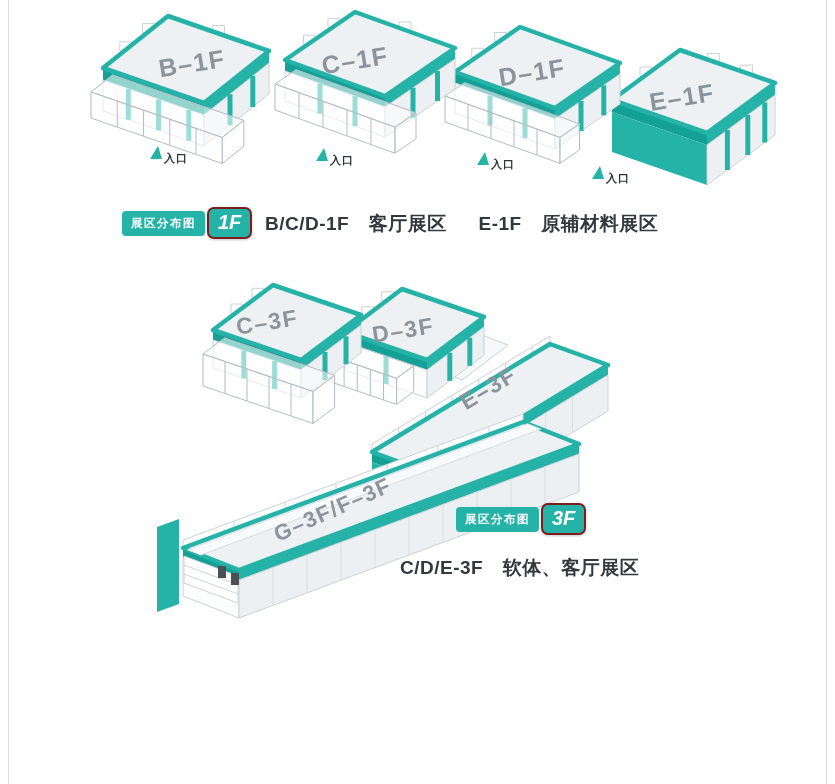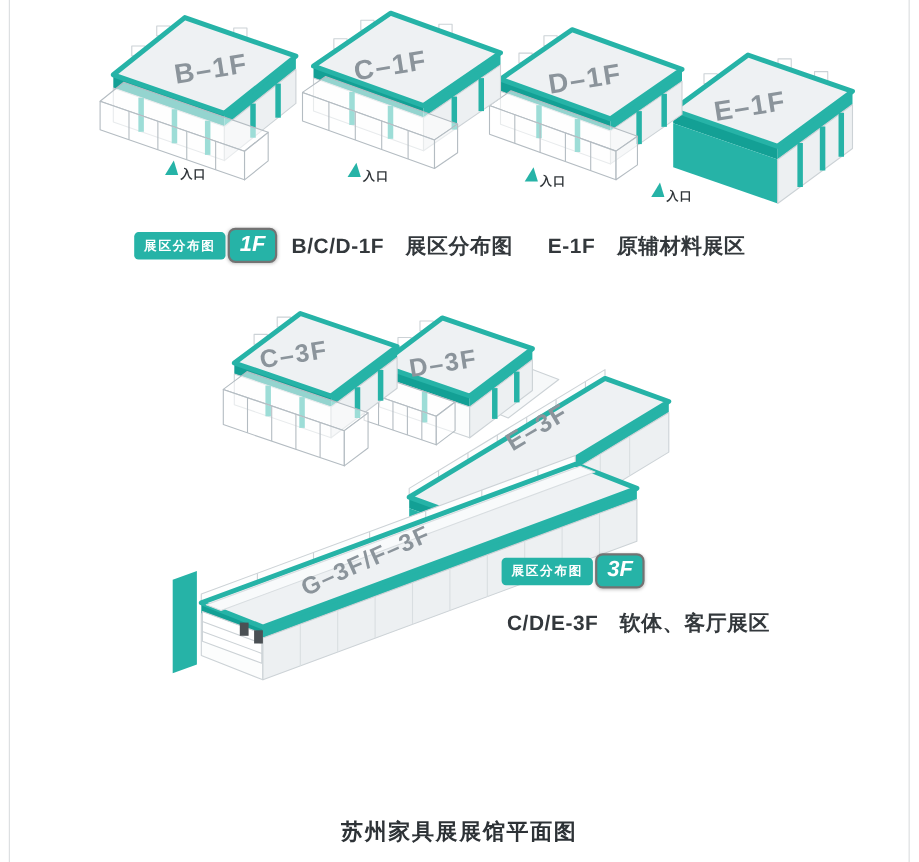--- a/index.html
+++ b/index.html
@@ -11,26 +11,26 @@
   .hall-label{position:absolute;text-align:center;font-weight:600;color:#8b949b;
               letter-spacing:1.5px;white-space:nowrap;}
   .f25{font-size:25px;line-height:26px;}
   .f23{font-size:23px;line-height:24px;}
   .f22{font-size:22px;line-height:23px;}
   .ent-label{position:absolute;font-size:11px;font-weight:700;color:#2f3438;letter-spacing:1px;}
   .legend{position:absolute;display:flex;align-items:center;}
   .legend-tag{background:#26b3a7;color:#fff;font-size:11.5px;font-weight:700;
               padding:5px 9px;border-radius:4px;letter-spacing:1.5px;white-space:nowrap;}
   .legend-floor{background:#26b3a7;color:#fff;font-size:20px;font-weight:700;font-style:italic;
-              padding:2px 9px 3px 9px;border-radius:7px;border:2px solid #737373;
+              padding:2px 9px 3px 9px;border-radius:7px;border:2px solid #7f1d1d;
               box-shadow:0 1px 3px rgba(0,0,0,0.22);margin-left:2px;}
   .zones{position:absolute;font-size:19px;font-weight:700;color:#33383c;
          letter-spacing:0.5px;white-space:nowrap;}
   .zones-1f span{margin-right:26px;}
-  .zones-3f{text-align:right;line-height:32.5px;}
+  .zones-3f{text-align:left;line-height:32.5px;}
   .caption{position:absolute;left:0;right:0;top:743px;text-align:center;
            font-size:20px;font-weight:600;color:#2d3236;letter-spacing:1.5px;}
 </style>
 </head>
 <body>
 
 <div class="page">
   <div class="frame"></div>
 
   <svg id="plan-svg" width="835" height="784" viewBox="0 0 835 784">
@@ -234,27 +234,26 @@
   <div class="ent-label" style="left:330px;top:153px;">入口</div>
   <div class="ent-label" style="left:491px;top:157px;">入口</div>
   <div class="ent-label" style="left:606px;top:171px;">入口</div>
 
   <div class="legend" style="left:122px;top:207px;">
     <span class="legend-tag">展区分布图</span>
     <span class="legend-floor">1F</span>
   </div>
 
   <div class="zones zones-1f" style="left:265px;top:211px;">
-    <span>B/C/D-1F　展区分布图</span>
+    <span>B/C/D-1F　客厅展区</span>
     <span>E-1F　原辅材料展区</span>
   </div>
 
   <div class="legend" style="left:456px;top:503px;">
     <span class="legend-tag">展区分布图</span>
     <span class="legend-floor">3F</span>
   </div>
 
   <div class="zones zones-3f" style="left:400px;top:552px;width:300px;">
     <div>C/D/E-3F　软体、客厅展区</div>
   </div>
 
-  <div class="caption">苏州家具展展馆平面图</div>
 </div>
 
 </body></html>

